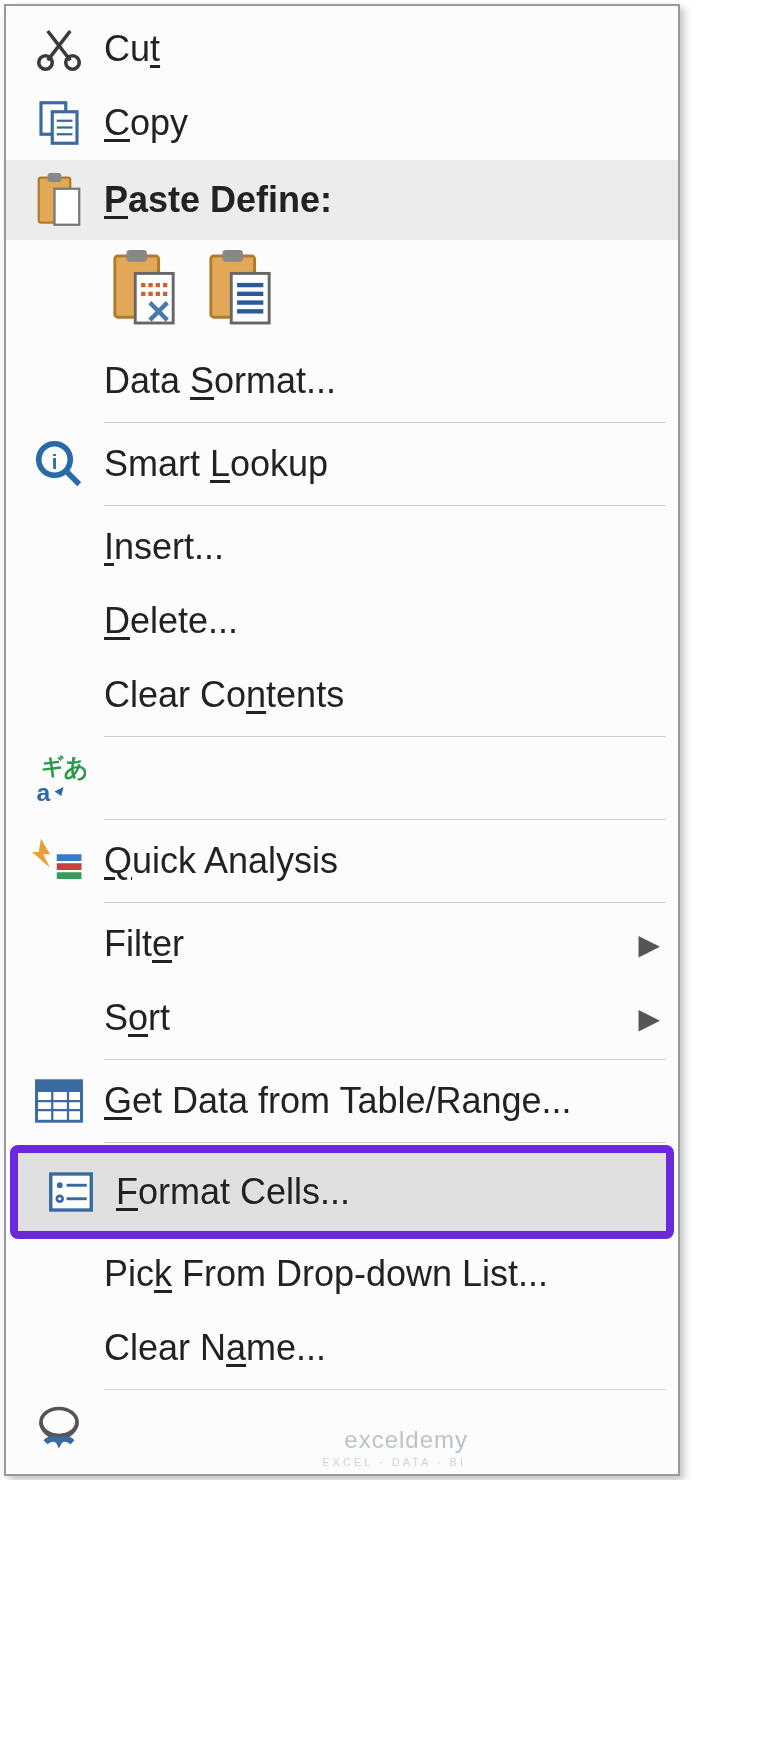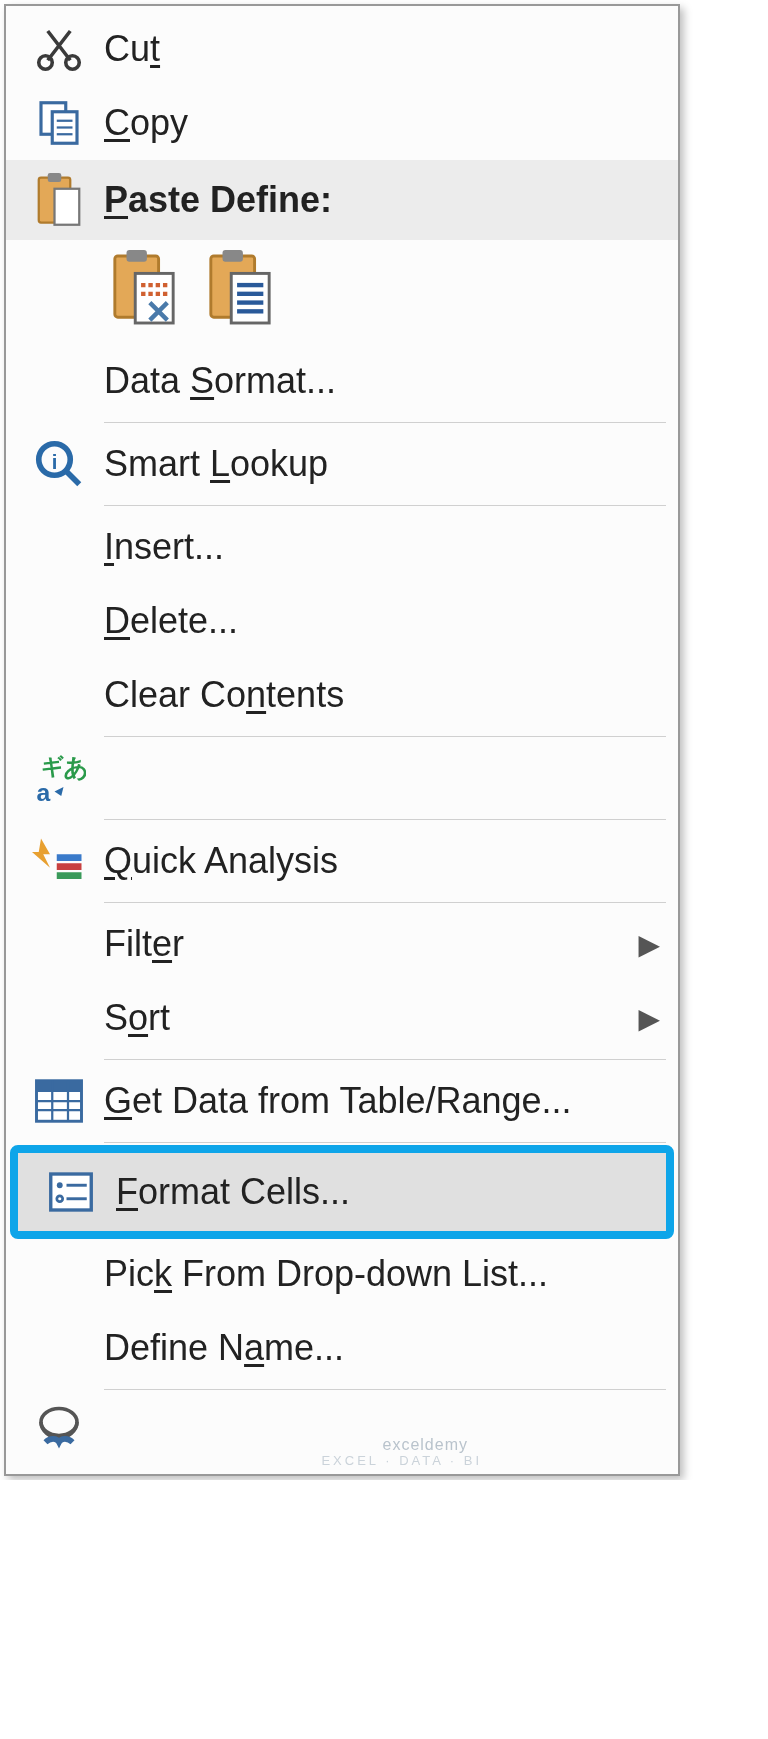--- a/index.html
+++ b/index.html
@@ -62,39 +62,39 @@
     min-height: 100px;
   }
   .paste-opt-btn {
     width: 80px;
     height: 80px;
     margin-right: 16px;
     display:flex; align-items:center; justify-content:center;
   }
   .red-box {
     position: relative;
-    border: 8px solid #0ea5e9;
+    border: 8px solid #6d28d9;
     border-radius: 8px;
     margin: -2px 4px;
   }
   .red-box .menu-item { min-height: 78px; }
   .watermark {
     position: absolute;
     bottom: 14px;
     right: 210px;
-    font-size: 16px;
+    font-size: 24px;
     color: #b9c3cc;
     letter-spacing: 1px;
     font-weight: 500;
   }
   .watermark-sub {
     position:absolute;
     bottom: 0px;
-    right: 196px;
-    font-size: 13px;
+    right: 212px;
+    font-size: 11px;
     color:#cbd3da;
     letter-spacing: 3px;
   }
   svg { display:block; }
 </style>
 </head>
 <body>
 
 <div class="menu">
 
@@ -297,21 +297,21 @@
   <div class="menu-item">
     <div class="icon-col"></div>
     <div class="label-col">
         <span><span>Pic</span><span class="u">k</span><span> From Drop-down List...</span></span>
       </div>
   </div>
 
   <div class="menu-item">
     <div class="icon-col"></div>
     <div class="label-col">
-        <span><span>Define N</span><span class="u">a</span><span>me...</span></span>
+        <span><span>Clear N</span><span class="u">a</span><span>me...</span></span>
       </div>
   </div>
 
   <div class="sep"></div>
 
   <div class="menu-item" style="position:relative;">
     <div class="icon-col">
       <svg width="54" height="54" viewBox="0 0 24 24">
           <ellipse cx="12" cy="8" rx="8" ry="6" fill="none" stroke="#555" stroke-width="1.6"></ellipse>
           <path d="M4 8c0 4 4 7 8 7s8-3 8-7" fill="none" stroke="#555" stroke-width="1.6"></path>

